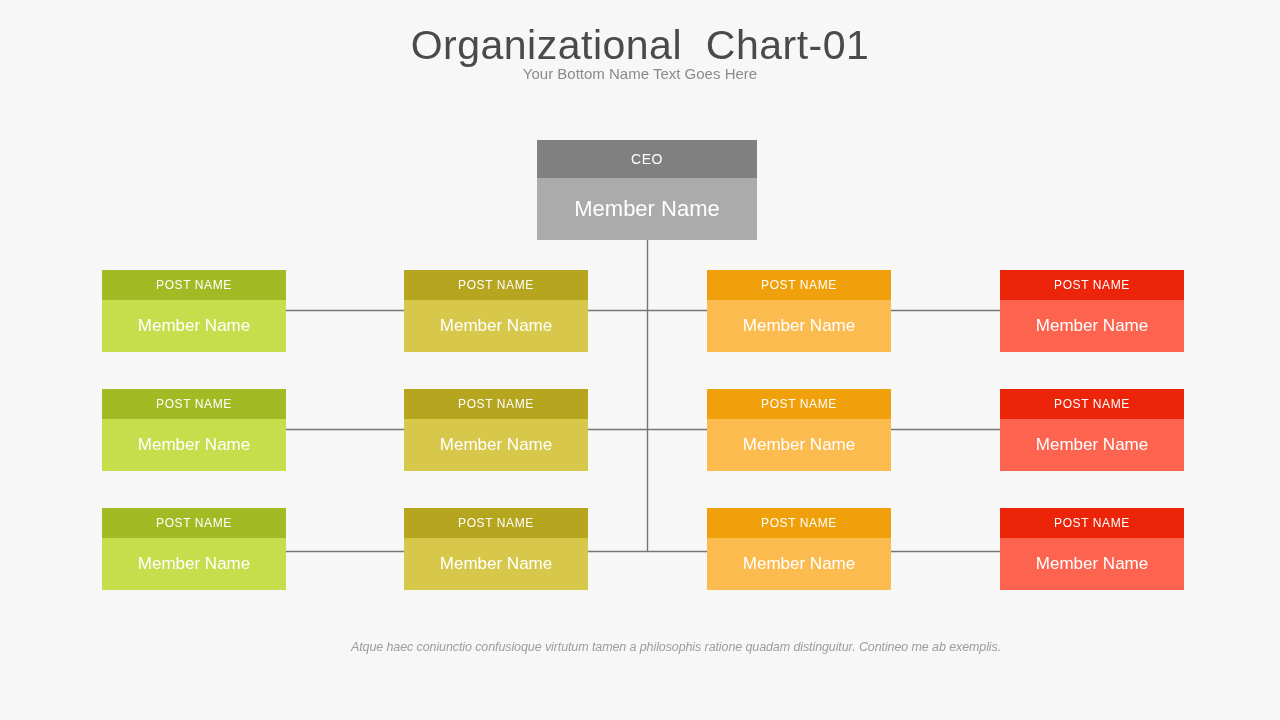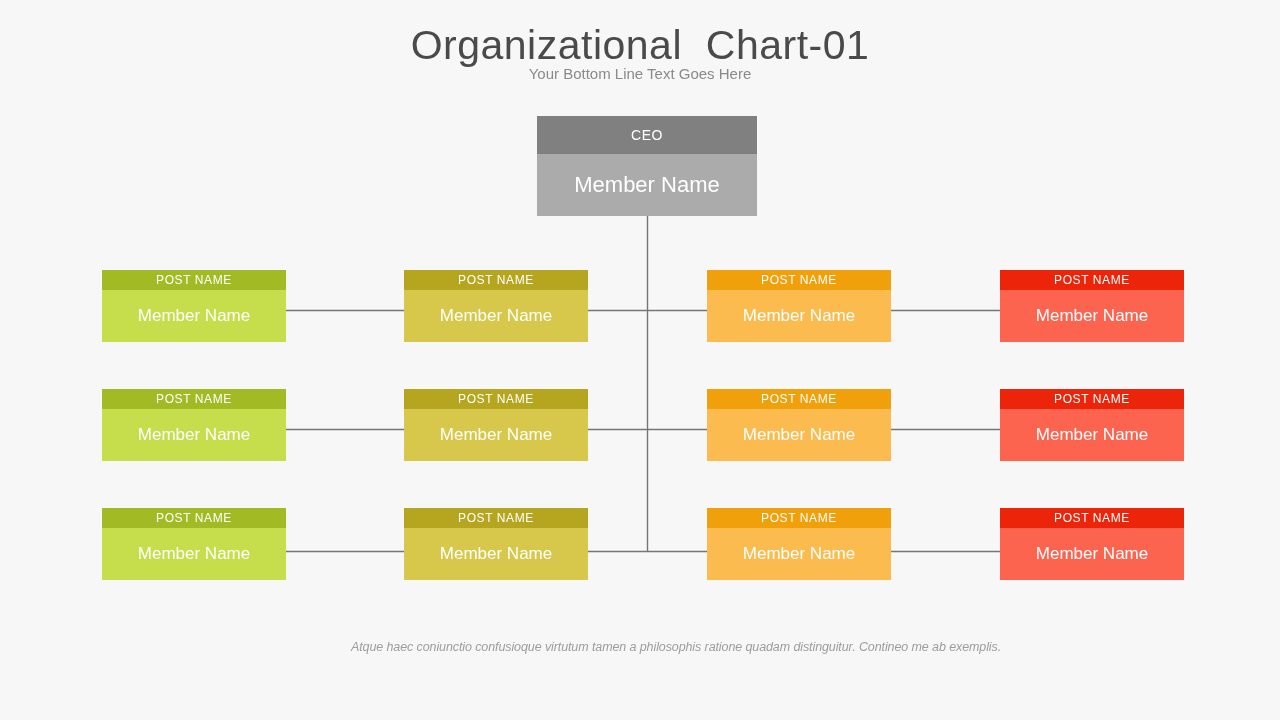--- a/index.html
+++ b/index.html
@@ -73,26 +73,26 @@
     box-sizing: border-box;
     width: 100%;
     display: flex;
     align-items: center;
     justify-content: center;
     color: #ffffff;
   }
 
   
   .node.ceo { left: 537px; top: 116px; width: 220px; }
-  .node.ceo .node-head { height: 38px; font-size: 14px; }
+  .node.ceo .node-head { height: 38px; font-size: 14px; margin-top: 24px; }
   .node.ceo .node-body { height: 62px; font-size: 22px; }
 
   
   .node.member { width: 184px; }
-  .node.member .node-head { height: 20px; font-size: 12px; }
+  .node.member .node-head { height: 30px; font-size: 12px; }
   .node.member .node-body { height: 52px; font-size: 17px; }
 
   
   .caption {
     position: absolute;
     left: 0;
     top: 640px;
     width: 1280px;
     text-align: center;
     font-size: 12.5px;
@@ -101,21 +101,21 @@
     letter-spacing: -0.1px;
     padding-left: 36px;
   }
 </style>
 </head>
 <body>
 
 <div class="slide">
 
   <div class="title">Organizational  Chart-01</div>
-  <div class="subtitle">Your Bottom Line Text Goes Here</div>
+  <div class="subtitle">Your Bottom Name Text Goes Here</div>
 
   <svg class="connectors" width="1280" height="720" viewBox="0 0 1280 720">
 
     <line x1="647.5" y1="216" x2="647.5" y2="552" stroke="#767676" stroke-width="1.4"></line>
 
     <line x1="285" y1="310.5" x2="647.5" y2="310.5" stroke="#767676" stroke-width="1.4"></line>
     <line x1="647.5" y1="310.5" x2="1000" y2="310.5" stroke="#767676" stroke-width="1.4"></line>
 
     <line x1="285" y1="429.5" x2="647.5" y2="429.5" stroke="#767676" stroke-width="1.4"></line>
     <line x1="647.5" y1="429.5" x2="1000" y2="429.5" stroke="#767676" stroke-width="1.4"></line>

